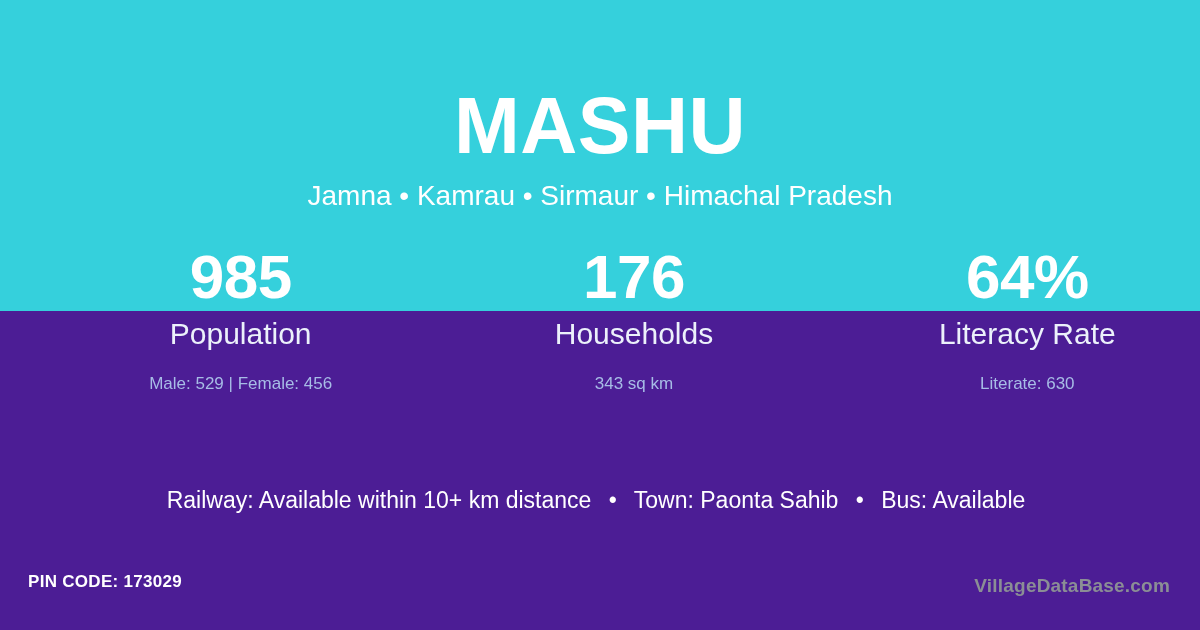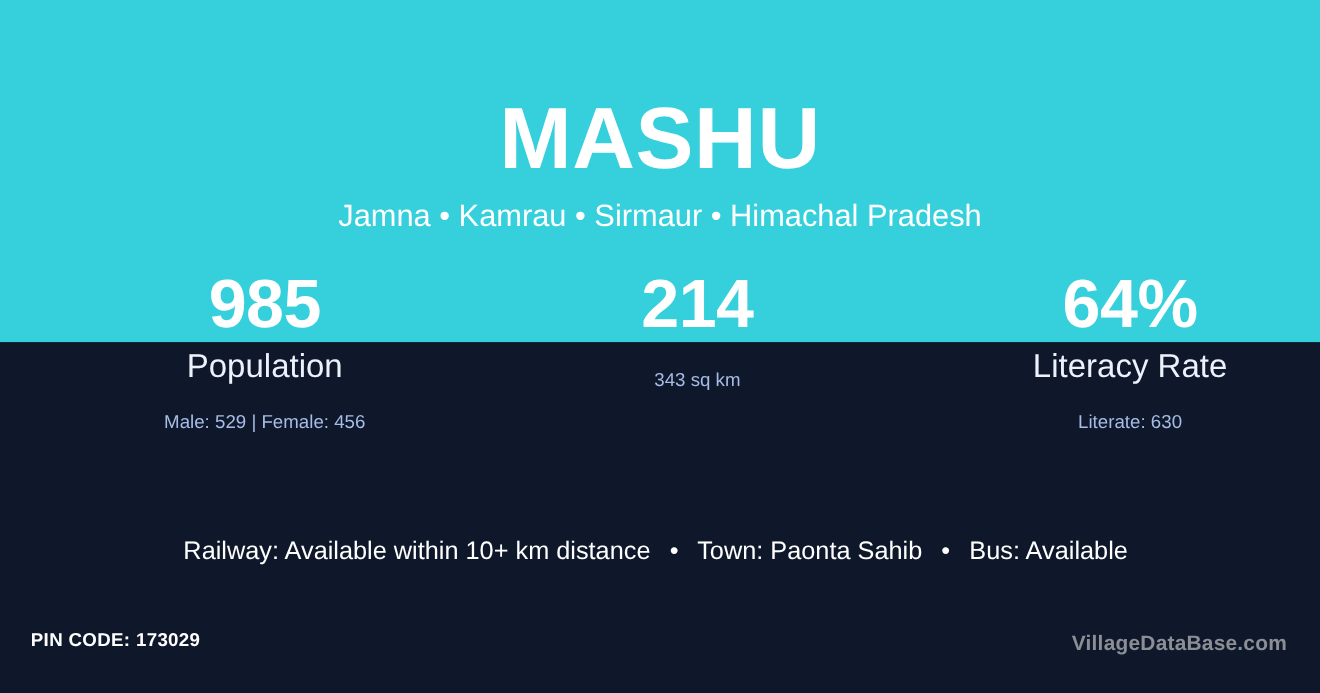--- a/index.html
+++ b/index.html
@@ -11,21 +11,21 @@
     height: 630px;
     overflow: hidden;
     font-family: "Liberation Sans", sans-serif;
     background: #2b55b0;
   }
 
   .card {
     position: relative;
     width: 1200px;
     height: 630px;
-    background: #0f172a;
+    background: #4c1d95;
     overflow: hidden;
   }
 
   
   .band-teal {
     position: absolute;
     left: 0;
     top: 0;
     width: 1200px;
     height: 311px;
@@ -154,21 +154,22 @@
 
   <div class="stats-row">
 
     <div class="stat">
       <div class="stat-value">985</div>
       <div class="stat-label">Population</div>
       <div class="stat-sub">Male: 529 | Female: 456</div>
     </div>
 
     <div class="stat">
-      <div class="stat-value">214</div>
+      <div class="stat-value">176</div>
+      <div class="stat-label">Households</div>
       <div class="stat-sub">343 sq km</div>
     </div>
 
     <div class="stat">
       <div class="stat-value">64%</div>
       <div class="stat-label">Literacy Rate</div>
       <div class="stat-sub">Literate: 630</div>
     </div>
 
   </div>

